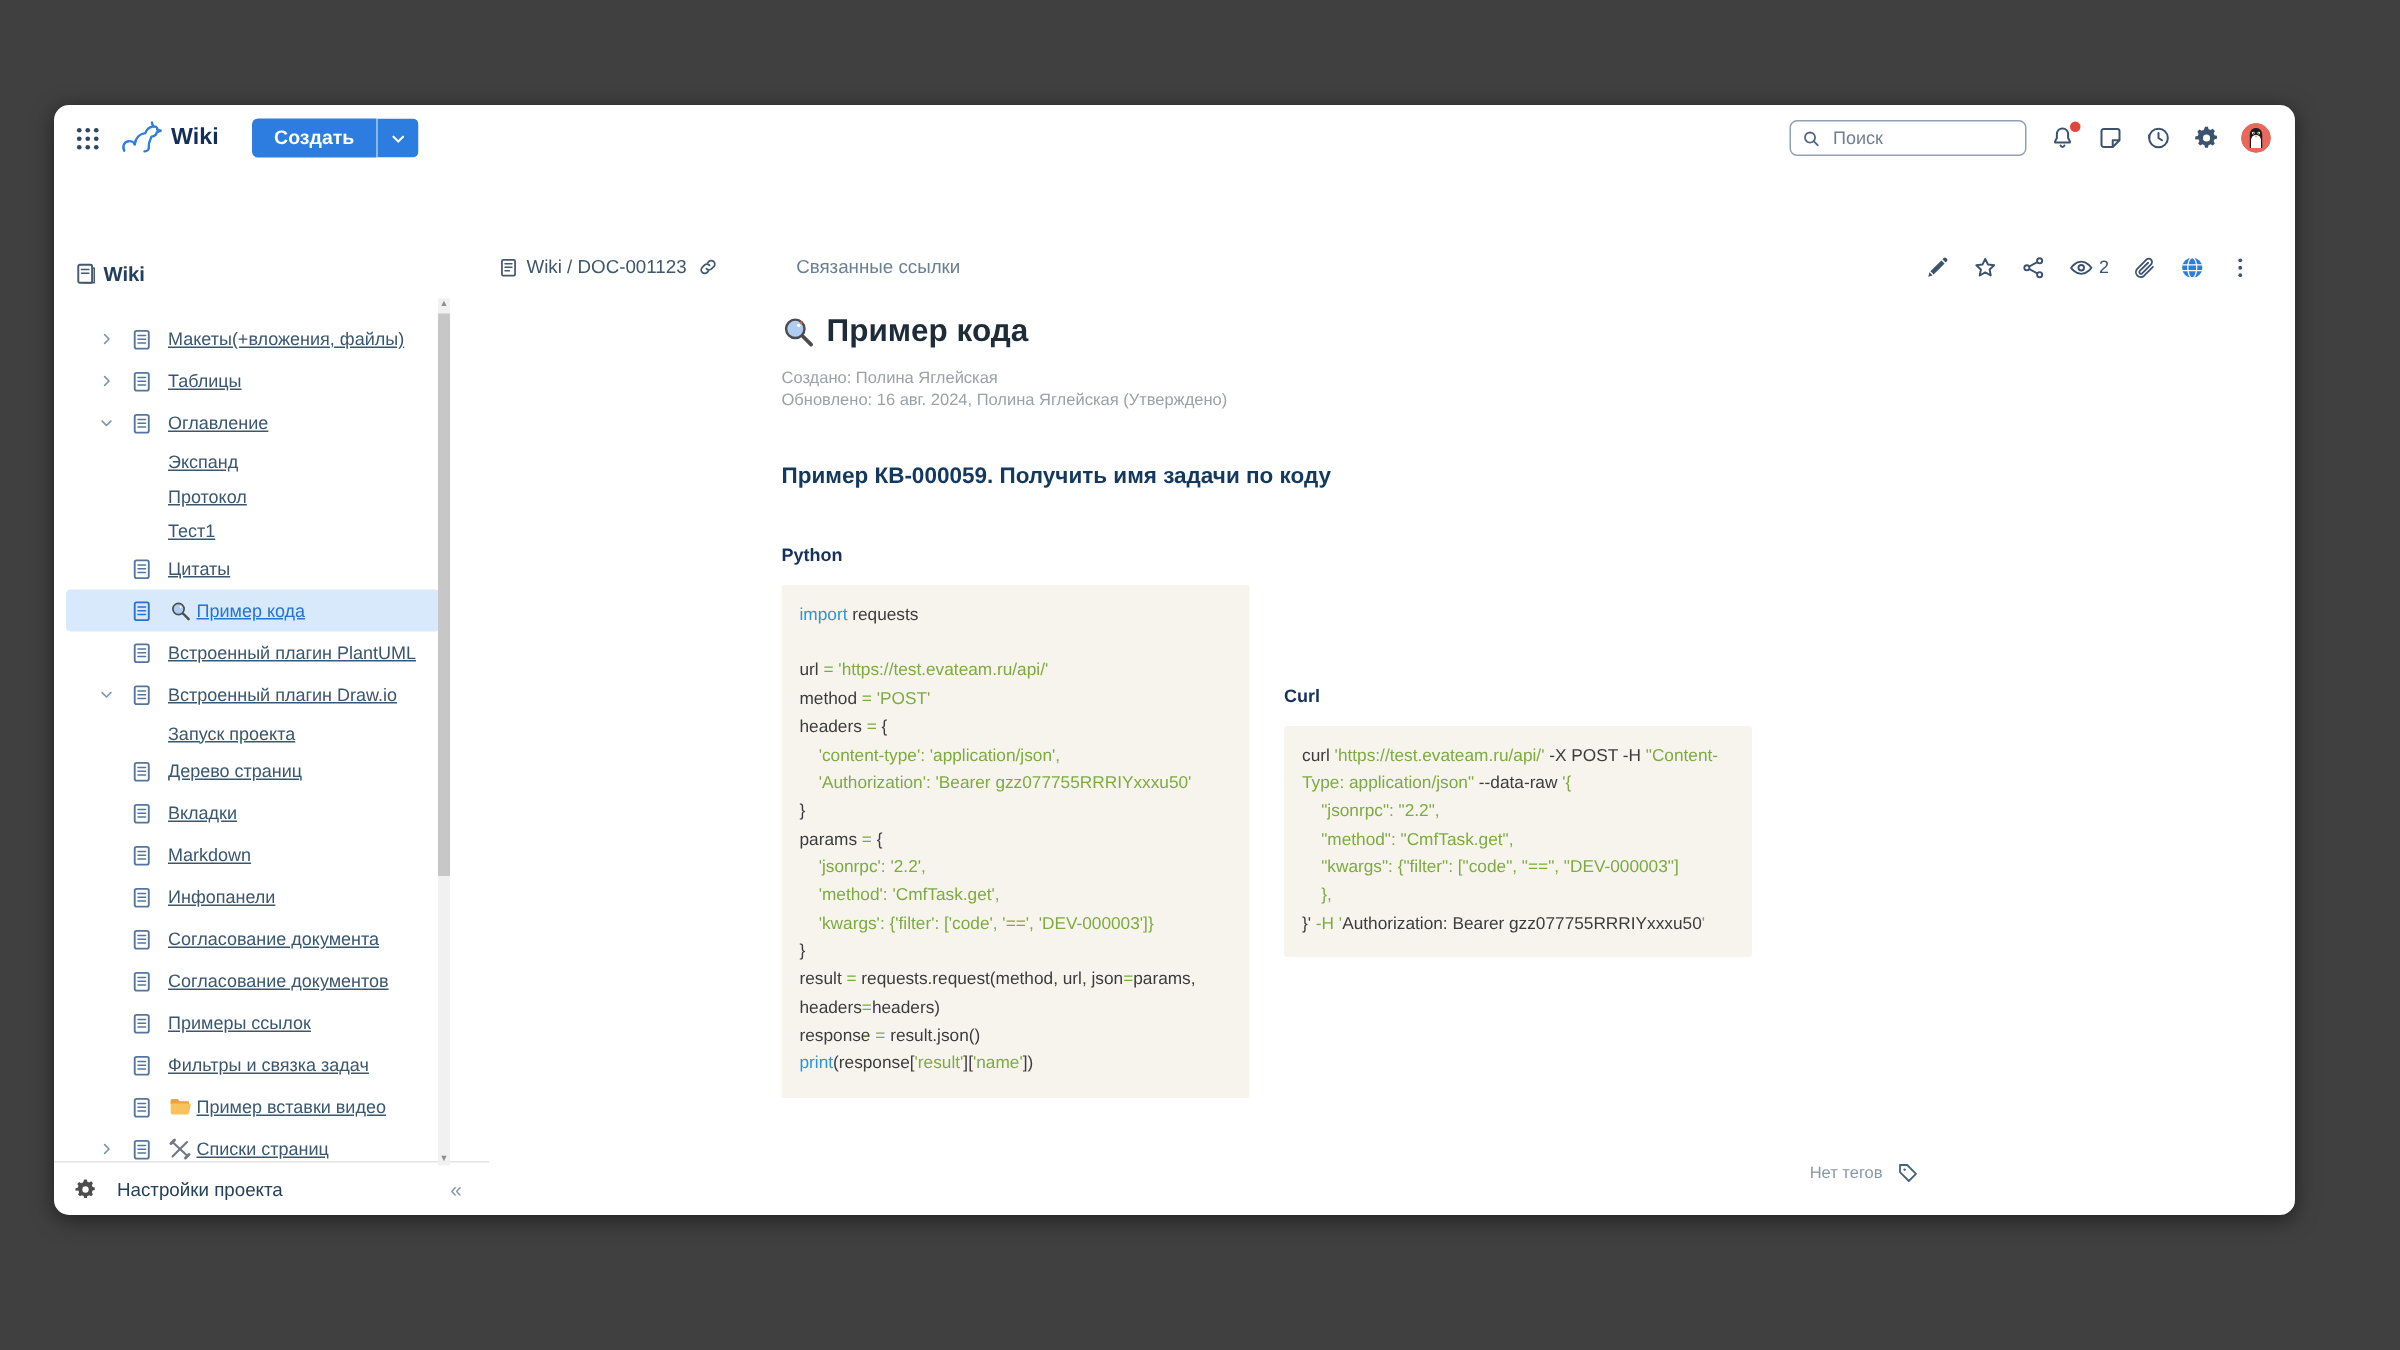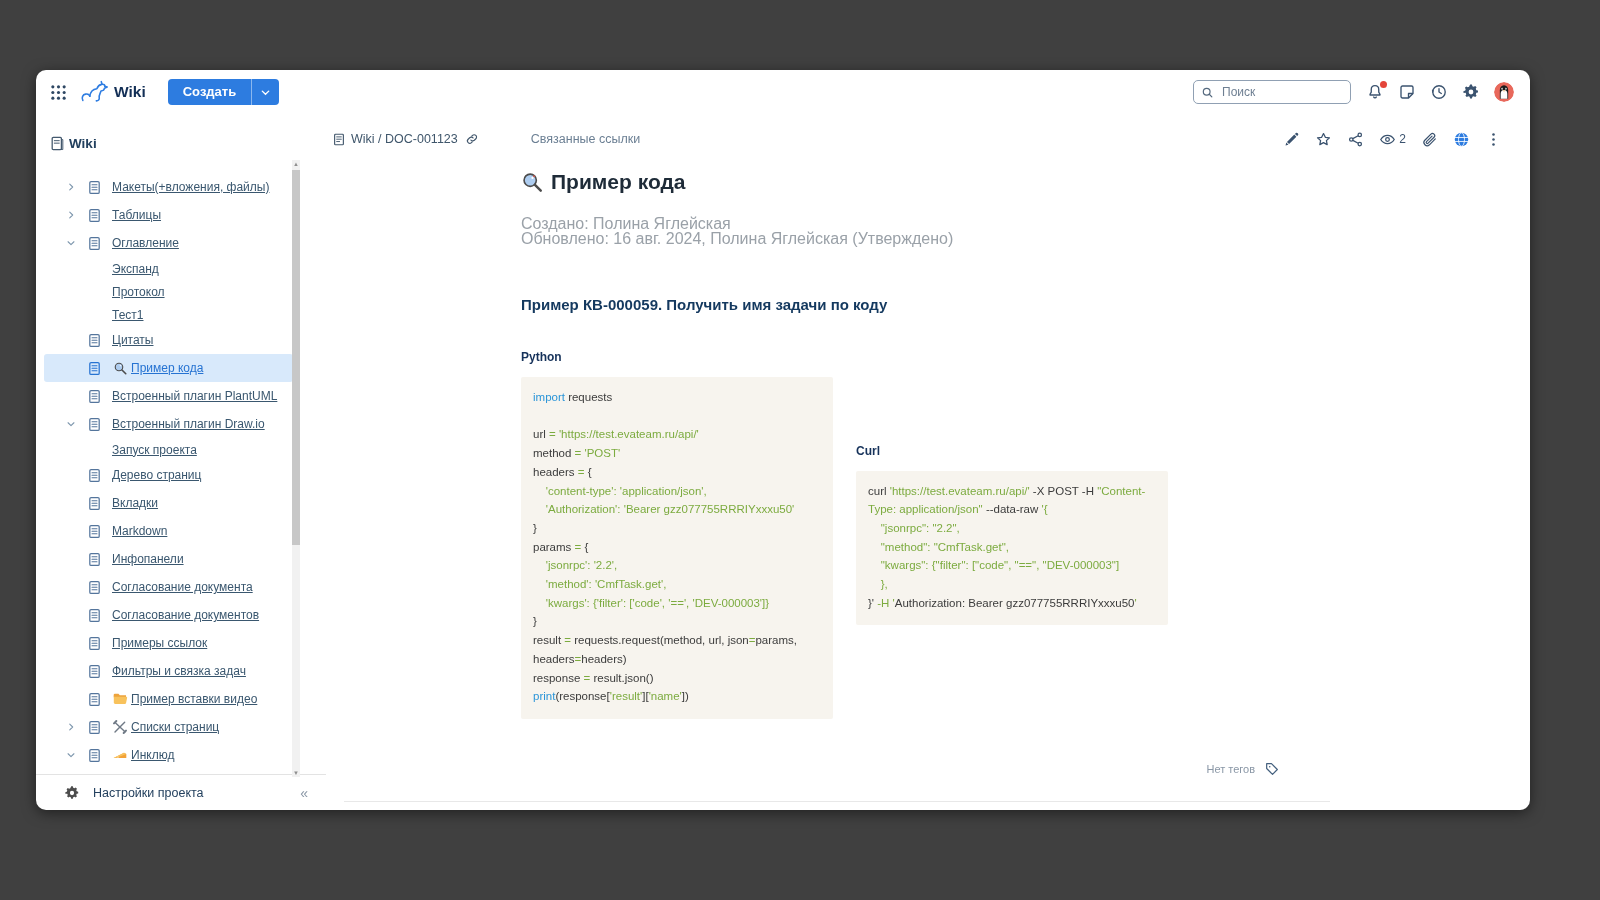--- a/index.html
+++ b/index.html
@@ -1,19 +1,19 @@
 <!DOCTYPE html>
 <html><head>
 <meta charset="utf-8">
 <style>
   html,body{width:1600px;height:900px;margin:0;overflow:hidden;background:#404040;
     font-family:"Liberation Sans",sans-serif;}
   *{box-sizing:border-box;}
   .app{position:absolute;left:36px;top:70px;width:1494px;height:740px;background:#fff;
-    border-radius:10px;box-shadow:0 3px 14px rgba(0,0,0,.5);display:flex;flex-direction:column;overflow:hidden;}
+    border-radius:10px;box-shadow:0 3px 14px rgba(0,0,0,.5);display:flex;flex-direction:column;overflow:hidden;gap:39px;}
   svg{display:block;}
   .icn{display:inline-flex;align-items:center;justify-content:center;flex:0 0 auto;}
 
   
   .tb{height:44px;display:flex;align-items:center;padding:0 16px 0 14px;flex:0 0 auto;}
   .grid-icn{width:17px;height:17px;color:#2e4763;margin-right:13px;cursor:pointer;}
   .logo{width:30px;height:26px;margin-right:4px;}
   .brand{font-size:15.5px;font-weight:bold;color:#132f56;margin-right:22px;}
   .nav-item{font-size:13px;font-weight:600;color:#22395a;margin-right:31px;cursor:pointer;white-space:nowrap;}
   .btn-create{display:flex;margin-left:0;cursor:pointer;}
@@ -43,21 +43,21 @@
     padding-left:22px;margin-right:33px;border-radius:3px;white-space:nowrap;text-decoration:underline;}
   .srow .chev{width:14px;margin-right:7px;color:#7d96ad;display:flex;}
   .srow .docicn{width:15px;height:17px;margin-right:10px;color:#54759c;}
   .srow .emoji{width:16px;height:16px;margin-right:3px;}
   .srow.child{padding-left:68px;height:23px;}
   .srow.sel{background:#d8e9fb;color:#2673d2;}
   .srow.sel .docicn{color:#2673d2;}
   .sb-scroll{position:absolute;right:26px;top:46px;bottom:33px;width:8px;background:#f1f1f1;}
   .sb-thumb{position:absolute;top:10px;left:0;width:8px;height:375px;background:#c7c7c7;cursor:pointer;}
   .sb-arrow{position:absolute;left:0;width:8px;font-size:6px;line-height:8px;color:#8f8f8f;text-align:center;}
-  .sb-foot{height:36px;border-top:1px solid #e3e3e3;display:flex;align-items:center;padding:0 18px 0 28px;gap:13px;flex:0 0 auto;}
+  .sb-foot{height:36px;border-top:1px solid #e3e3e3;display:flex;align-items:center;padding:0 18px 0 13px;gap:13px;flex:0 0 auto;}
   .sb-foot .icn{width:16px;height:16px;color:#4d4d4d;cursor:pointer;}
   .sb-foot-label{font-size:12.5px;color:#23405e;cursor:pointer;}
   .collapse{margin-left:auto;color:#8a97a6;font-size:14px;cursor:pointer;}
 
   
   .main{flex:1;display:flex;flex-direction:column;min-width:0;padding-top:10px;overflow:hidden;}
   .crumbrow{height:30px;display:flex;align-items:center;padding:0 28px 0 6px;flex:0 0 auto;}
   .crumb{display:flex;align-items:center;gap:5px;cursor:pointer;}
   .crumb .icn{width:14px;height:15px;color:#44596e;}
   .crumb-label{font-size:12.5px;color:#3f566b;}
@@ -65,22 +65,22 @@
   .tab{margin-left:52px;font-size:12.5px;color:#6b7f93;cursor:pointer;}
   .tools{margin-left:auto;display:flex;align-items:center;gap:15px;color:#3b536f;}
   .tools .tbi{width:17px;height:17px;}
   .views{display:flex;align-items:center;gap:3px;cursor:pointer;}
   .views-count{font-size:12px;color:#3b536f;}
 
   .article{margin:16px 0 0 195px;width:812px;flex:0 0 auto;}
   .title-row{display:flex;align-items:center;gap:7px;}
   .title-row .icn{width:23px;height:23px;}
   .page-title{font-size:21px;font-weight:bold;color:#1e2b38;}
-  .meta{margin-top:22px;font-size:16px;color:#9aa1a8;line-height:15px;}
-  .h2{margin-top:50px;font-size:15px;font-weight:bold;color:#14395f;}
+  .meta{margin-top:12px;font-size:11px;color:#9aa1a8;line-height:15px;}
+  .h2{margin-top:34px;font-size:15px;font-weight:bold;color:#14395f;}
   .codes{margin-top:37px;display:flex;gap:23px;align-items:center;}
   .ccol{width:312px;}
   .clabel{font-size:12px;font-weight:bold;color:#16325a;margin-bottom:13px;}
   .cbox{background:#f7f4ee;padding:11px 12px 13px;font-size:11.5px;line-height:18.7px;color:#3c3c3c;
     white-space:pre-wrap;word-break:break-word;border-radius:2px;}
   .c-k{color:#2b95d8;} .c-s{color:#7cab3f;} .c-o{color:#7cab3f;} .c-p{color:#3c3c3c;}
 
   .tagsrow{display:flex;justify-content:flex-end;align-items:center;gap:9px;margin-top:42px;padding-right:250px;}
   .tags-label{font-size:11px;color:#8a97a6;}
   .tagicn{width:16px;height:16px;color:#44607e;cursor:pointer;}

